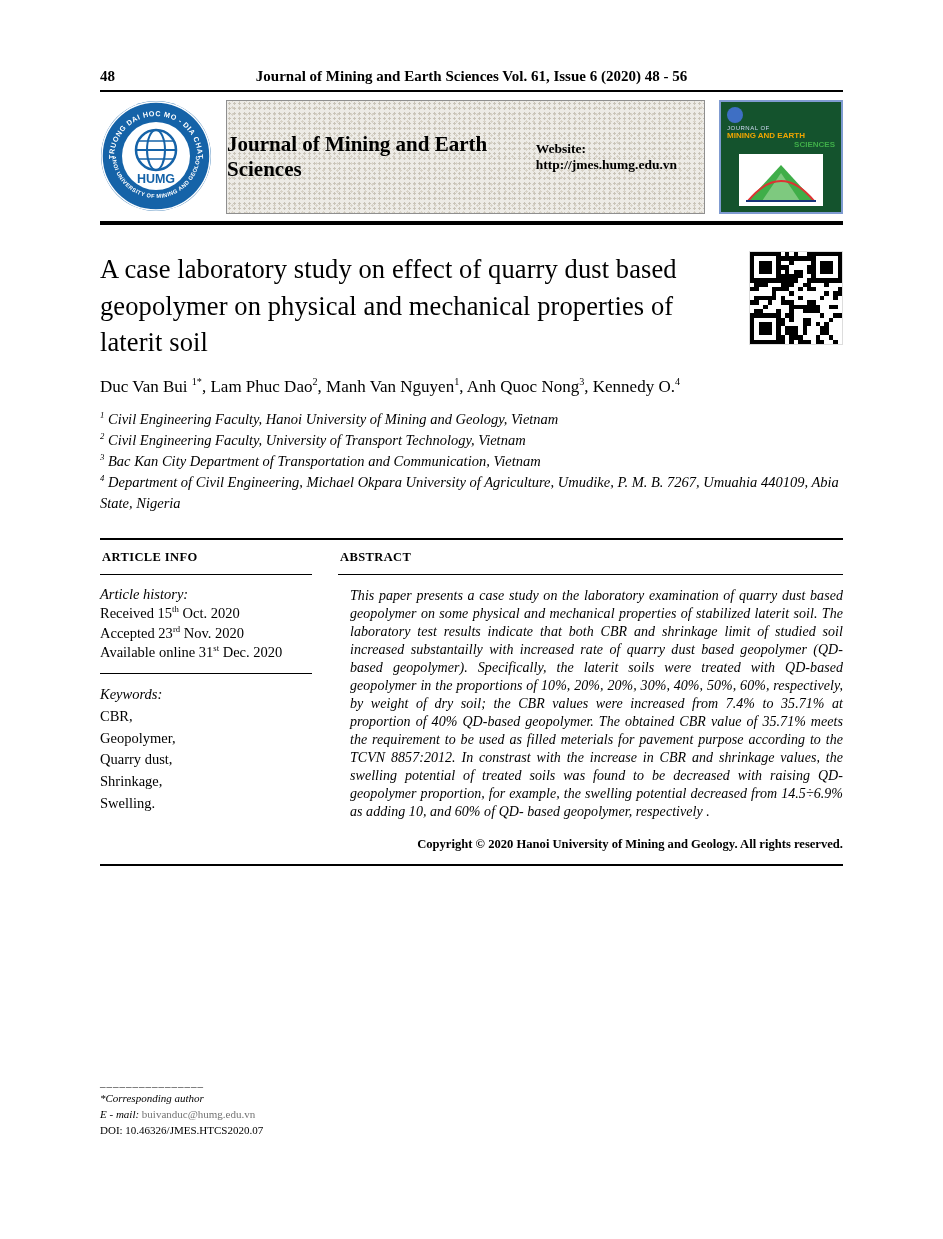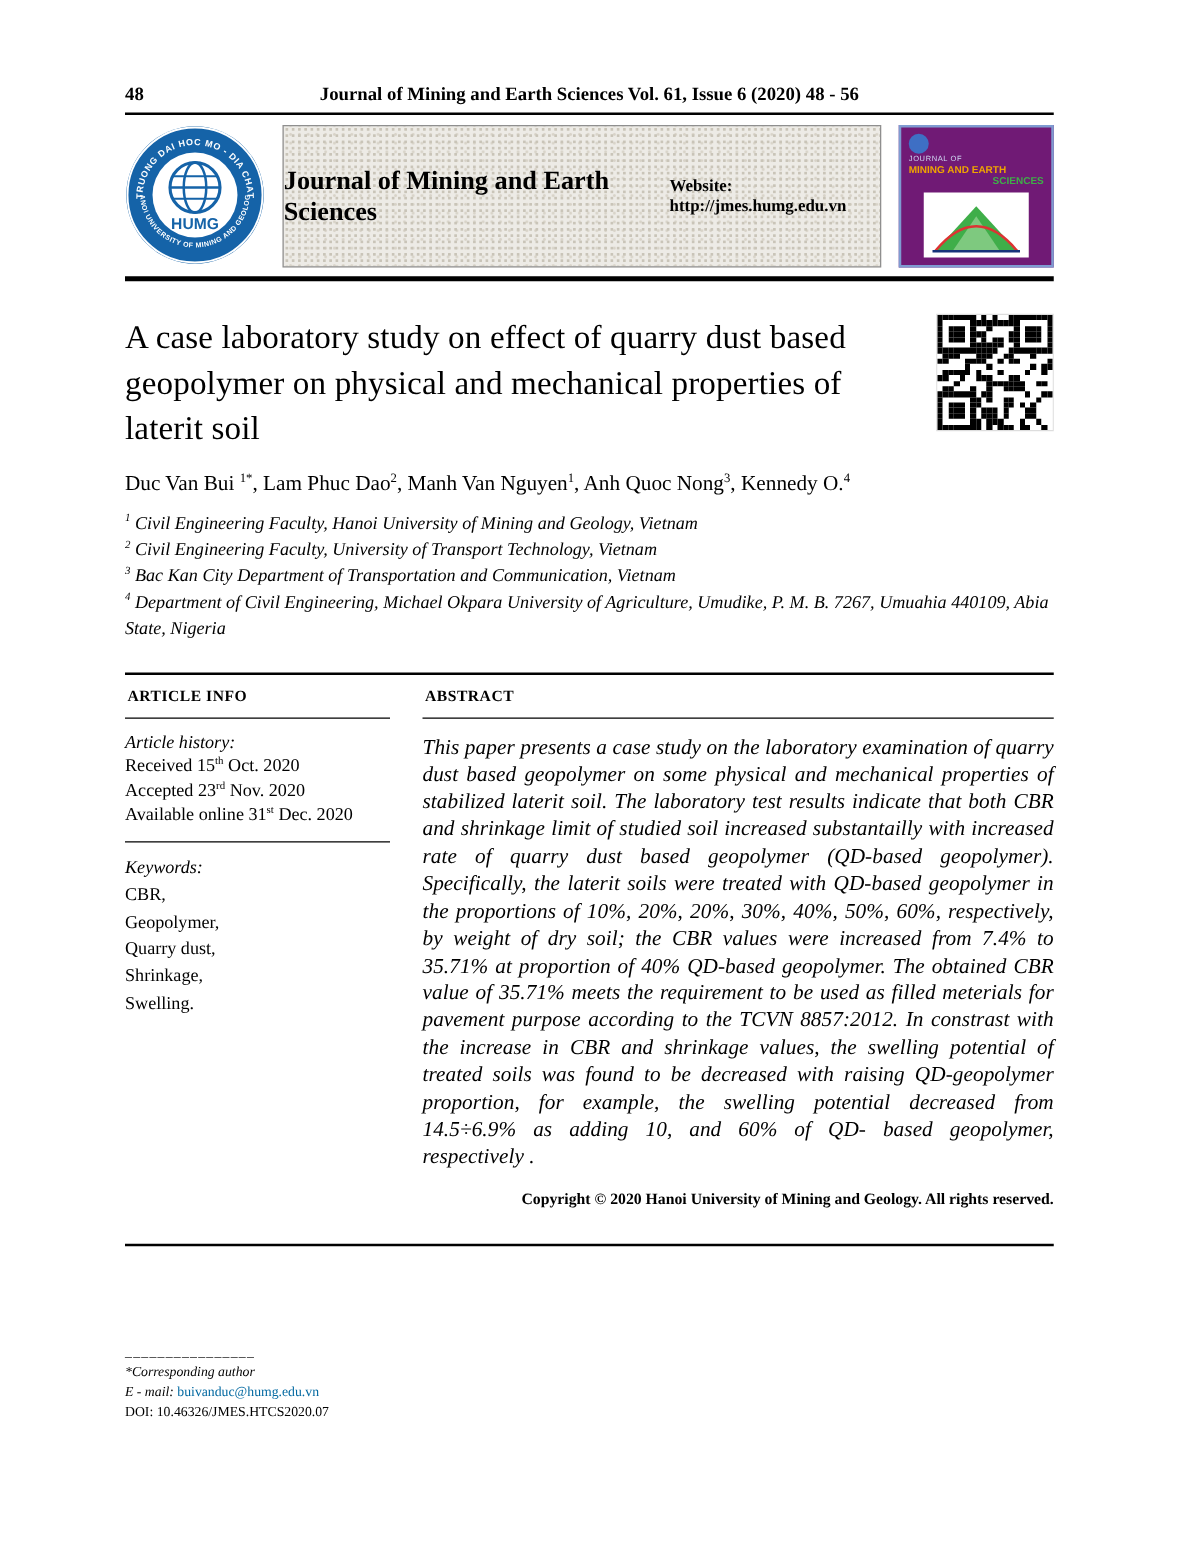--- a/index.html
+++ b/index.html
@@ -14,21 +14,21 @@
 
   
   .banner { display:flex; align-items:stretch; gap:14px; margin-top:8px; height:114px; }
   .logo { width:112px; height:112px; flex:0 0 auto; }
   .banner-center { flex:1; border:1px solid #8f8f8f; background-color:#edebe6;
       background-image: radial-gradient(#c9c4b8 1px, transparent 1.2px), radial-gradient(#d8d3c8 1px, transparent 1.2px);
       background-size:5px 5px, 7px 7px; background-position:0 0, 2px 3px;
       display:flex; flex-direction:row; align-items:center; justify-content:center; gap:15px; }
   .banner-center .bc-title { font-weight:bold; font-size:21px; }
   .banner-center .bc-web { font-weight:bold; font-size:13.5px; }
-  .cover { width:124px; flex:0 0 auto; background:#701a75; border:2px solid #7f9bd1; padding:5px 6px; display:flex; flex-direction:column; align-items:center; }
+  .cover { width:124px; flex:0 0 auto; background:#14532d; border:2px solid #7f9bd1; padding:5px 6px; display:flex; flex-direction:column; align-items:center; }
   .cover .c-dot { width:16px; height:16px; border-radius:50%; background:#3e6fc4; align-self:flex-start; margin-bottom:2px; }
   .cover .c-l1 { color:#cfd8f2; font-size:6px; letter-spacing:.5px; align-self:flex-start; font-family:"Liberation Sans",sans-serif; }
   .cover .c-l2 { color:#f0a500; font-weight:bold; font-size:8px; align-self:flex-start; font-family:"Liberation Sans",sans-serif; }
   .cover .c-l3 { color:#3fae49; font-weight:bold; font-size:8px; align-self:flex-end; font-family:"Liberation Sans",sans-serif; }
   .cover .c-panel { background:#fff; width:84px; height:52px; margin-top:5px; display:flex; align-items:flex-end; justify-content:center; padding:3px; }
   .thickrule { height:4px; background:#000; margin-top:7px; }
 
   
   .titleblock { margin-top:26px; }
   .qr { float:right; width:94px; height:94px; margin-left:22px; margin-bottom:6px; border:1px solid #ddd; }
@@ -37,34 +37,34 @@
   .qr-grid i.b { background:#000; }
   .article-title { font-size:26.5px; line-height:1.38; font-weight:400; letter-spacing:.1px; }
   .authors { margin-top:16px; font-size:17px; clear:none; }
   .sup { font-size:60%; vertical-align:super; line-height:0; }
   .affils { margin-top:12px; font-style:italic; font-size:14.5px; line-height:1.45; clear:both; }
 
   
   .info-table { margin-top:24px; border-top:2px solid #000; }
   .it-head { display:grid; grid-template-columns:212px 1fr; column-gap:26px; }
   .it-head > div { font-weight:bold; font-size:12.5px; letter-spacing:.4px; padding:10px 0 9px 2px; border-bottom:1.6px solid #000; }
-  .it-body { display:grid; grid-template-columns:212px 1fr; column-gap:26px; padding-bottom:28px; border-bottom:2px solid #000; }
+  .it-body { display:grid; grid-template-columns:212px 1fr; column-gap:38px; padding-bottom:12px; border-bottom:2px solid #000; }
   .it-left { font-size:14.5px; }
   .it-left .lbl { font-style:italic; padding-top:10px; }
   .it-left .hist div { line-height:1.35; }
   .it-left .hist { padding-bottom:10px; border-bottom:1.4px solid #000; }
   .it-left .kw div { line-height:1.5; }
-  .abstract { font-style:italic; font-size:17px; line-height:1.285; text-align:justify; padding-top:12px; letter-spacing:.05px; }
+  .abstract { font-style:italic; font-size:14px; line-height:1.285; text-align:justify; padding-top:12px; letter-spacing:.05px; }
   .copyright { margin-top:16px; text-align:right; font-weight:bold; font-size:12.6px; font-family:"Liberation Serif",serif; }
 
   
   .footnote { position:absolute; left:100px; bottom:100px; font-size:11px; line-height:1.45; }
   .footnote .frule { letter-spacing:1px; }
   .footnote .it { font-style:italic; }
-  a.plain { color:#0369a1; text-decoration:none; }
+  a.plain { color:#737373; text-decoration:none; }
 </style>
 </head>
 <body>
 
 <div class="page">
 
   <div class="runhead">
     <div class="pageno">48</div>
     <div class="jtitle">Journal of Mining and Earth Sciences Vol. 61, Issue 6 (2020) 48 - 56</div>
   </div>

